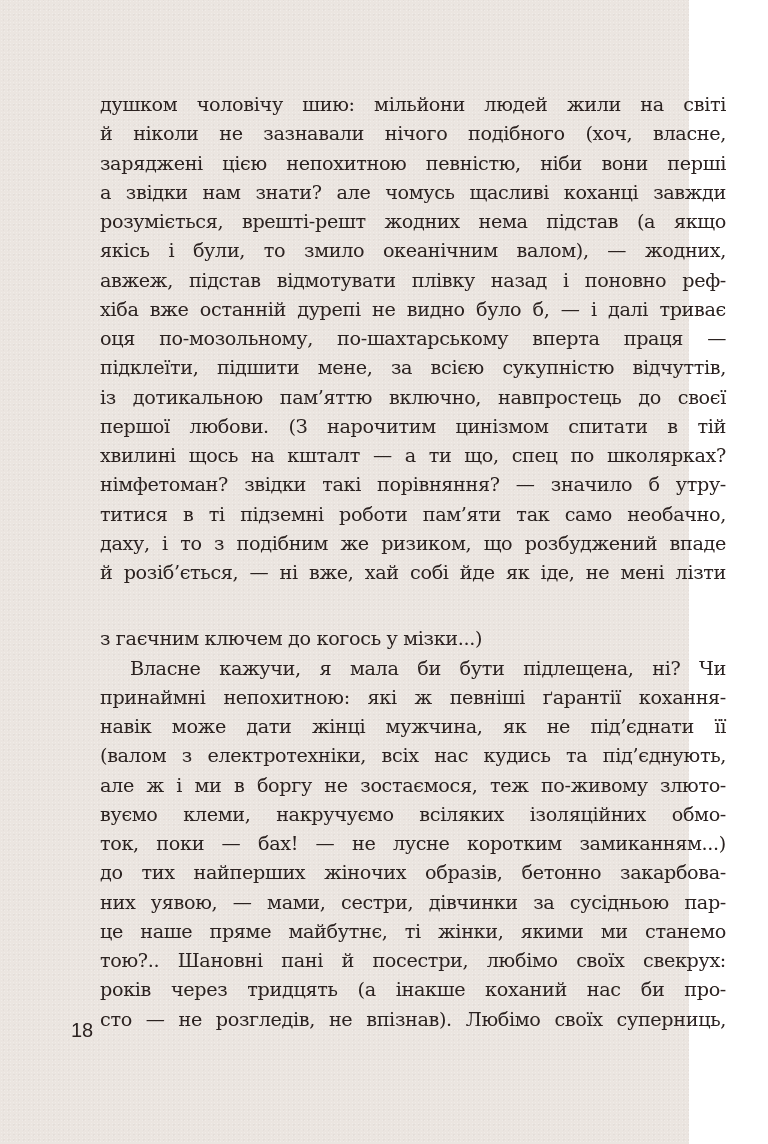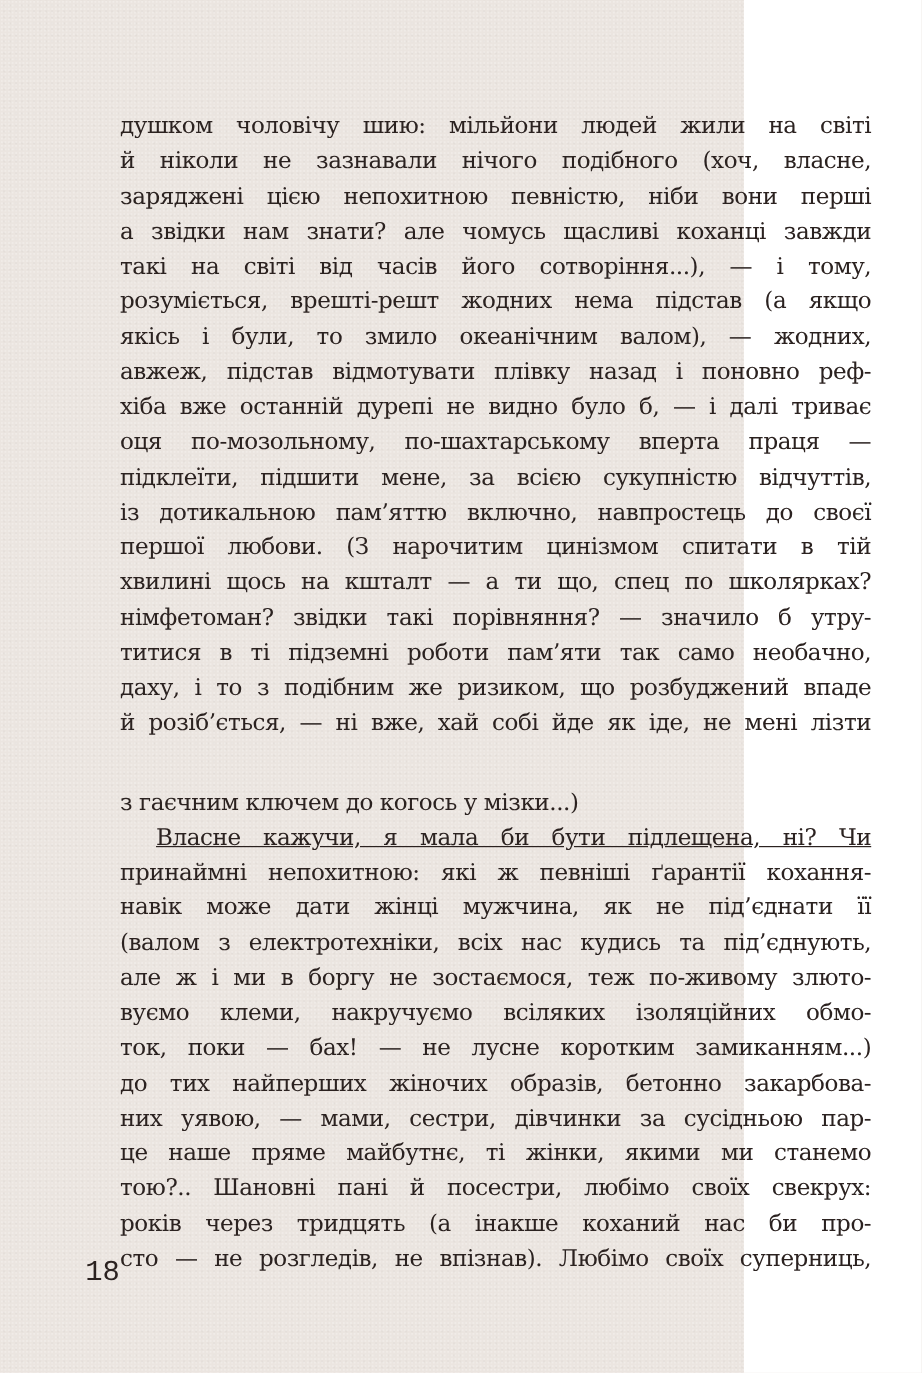--- a/index.html
+++ b/index.html
@@ -3,21 +3,21 @@
 <meta charset="utf-8">
 <style>
   html, body { margin: 0; padding: 0; }
   body {
     width: 768px; height: 1144px; overflow: hidden;
     background: #ffffff;
     position: relative;
   }
   .page {
     position: absolute; left: 0; top: 0;
-    width: 620px; height: 1144px;
+    width: 689px; height: 1144px;
     background: #ebe5e0;
     background-image:
       radial-gradient(rgba(255,255,255,0.25) 1px, transparent 1px),
       radial-gradient(rgba(180,170,165,0.12) 1px, transparent 1px);
     background-size: 3px 3px, 5px 5px;
     background-position: 0 0, 1px 2px;
   }
   .text-block {
     position: absolute;
     left: 100px; top: 90px;
@@ -29,39 +29,38 @@
   }
   .line {
     display: block;
     white-space: nowrap;
     text-align: justify;
     text-align-last: justify;
     height: 29.25px;
     letter-spacing: -0.35px;
   }
   .line.last { text-align-last: left; margin-top: 37px; }
-  .line.indent { padding-left: 30px; text-decoration: underline; }
+  .line.indent { padding-left: 30px; }
   .page-number {
     position: absolute;
-    left: 71px; top: 1048px;
-    font-family: Liberation Mono, monospace;
-    font-size: 24px;
+    left: 71px; top: 1019px;
+    font-family: Liberation Sans, sans-serif;
+    font-size: 20px;
     color: #2b2220;
   }
 </style>
 </head>
 <body>
 
 <div class="page">
   <div class="text-block" id="text-block">
       <span class="line">душком чоловічу шию: мільйони людей жили на світі</span>
       <span class="line">й ніколи не зазнавали нічого подібного (хоч, власне,</span>
       <span class="line">заряджені цією непохитною певністю, ніби вони перші</span>
       <span class="line">а звідки нам знати? але чомусь щасливі коханці завжди</span>
-      <span class="line">такі на світі від часів його сотворіння...), — і тому,</span>
       <span class="line">розуміється, врешті-решт жодних нема підстав (а якщо</span>
       <span class="line">якісь і були, то змило океанічним валом), — жодних,</span>
       <span class="line">авжеж, підстав відмотувати плівку назад і поновно реф-</span>
       <span class="line">хіба вже останній дурепі не видно було б, — і далі триває</span>
       <span class="line">оця по-мозольному, по-шахтарському вперта праця —</span>
       <span class="line">підклеїти, підшити мене, за всією сукупністю відчуттів,</span>
       <span class="line">із дотикальною пам’яттю включно, навпростець до своєї</span>
       <span class="line">першої любови. (З нарочитим цинізмом спитати в тій</span>
       <span class="line">хвилині щось на кшталт — а ти що, спец по школярках?</span>
       <span class="line">німфетоман? звідки такі порівняння? — значило б утру-</span>

